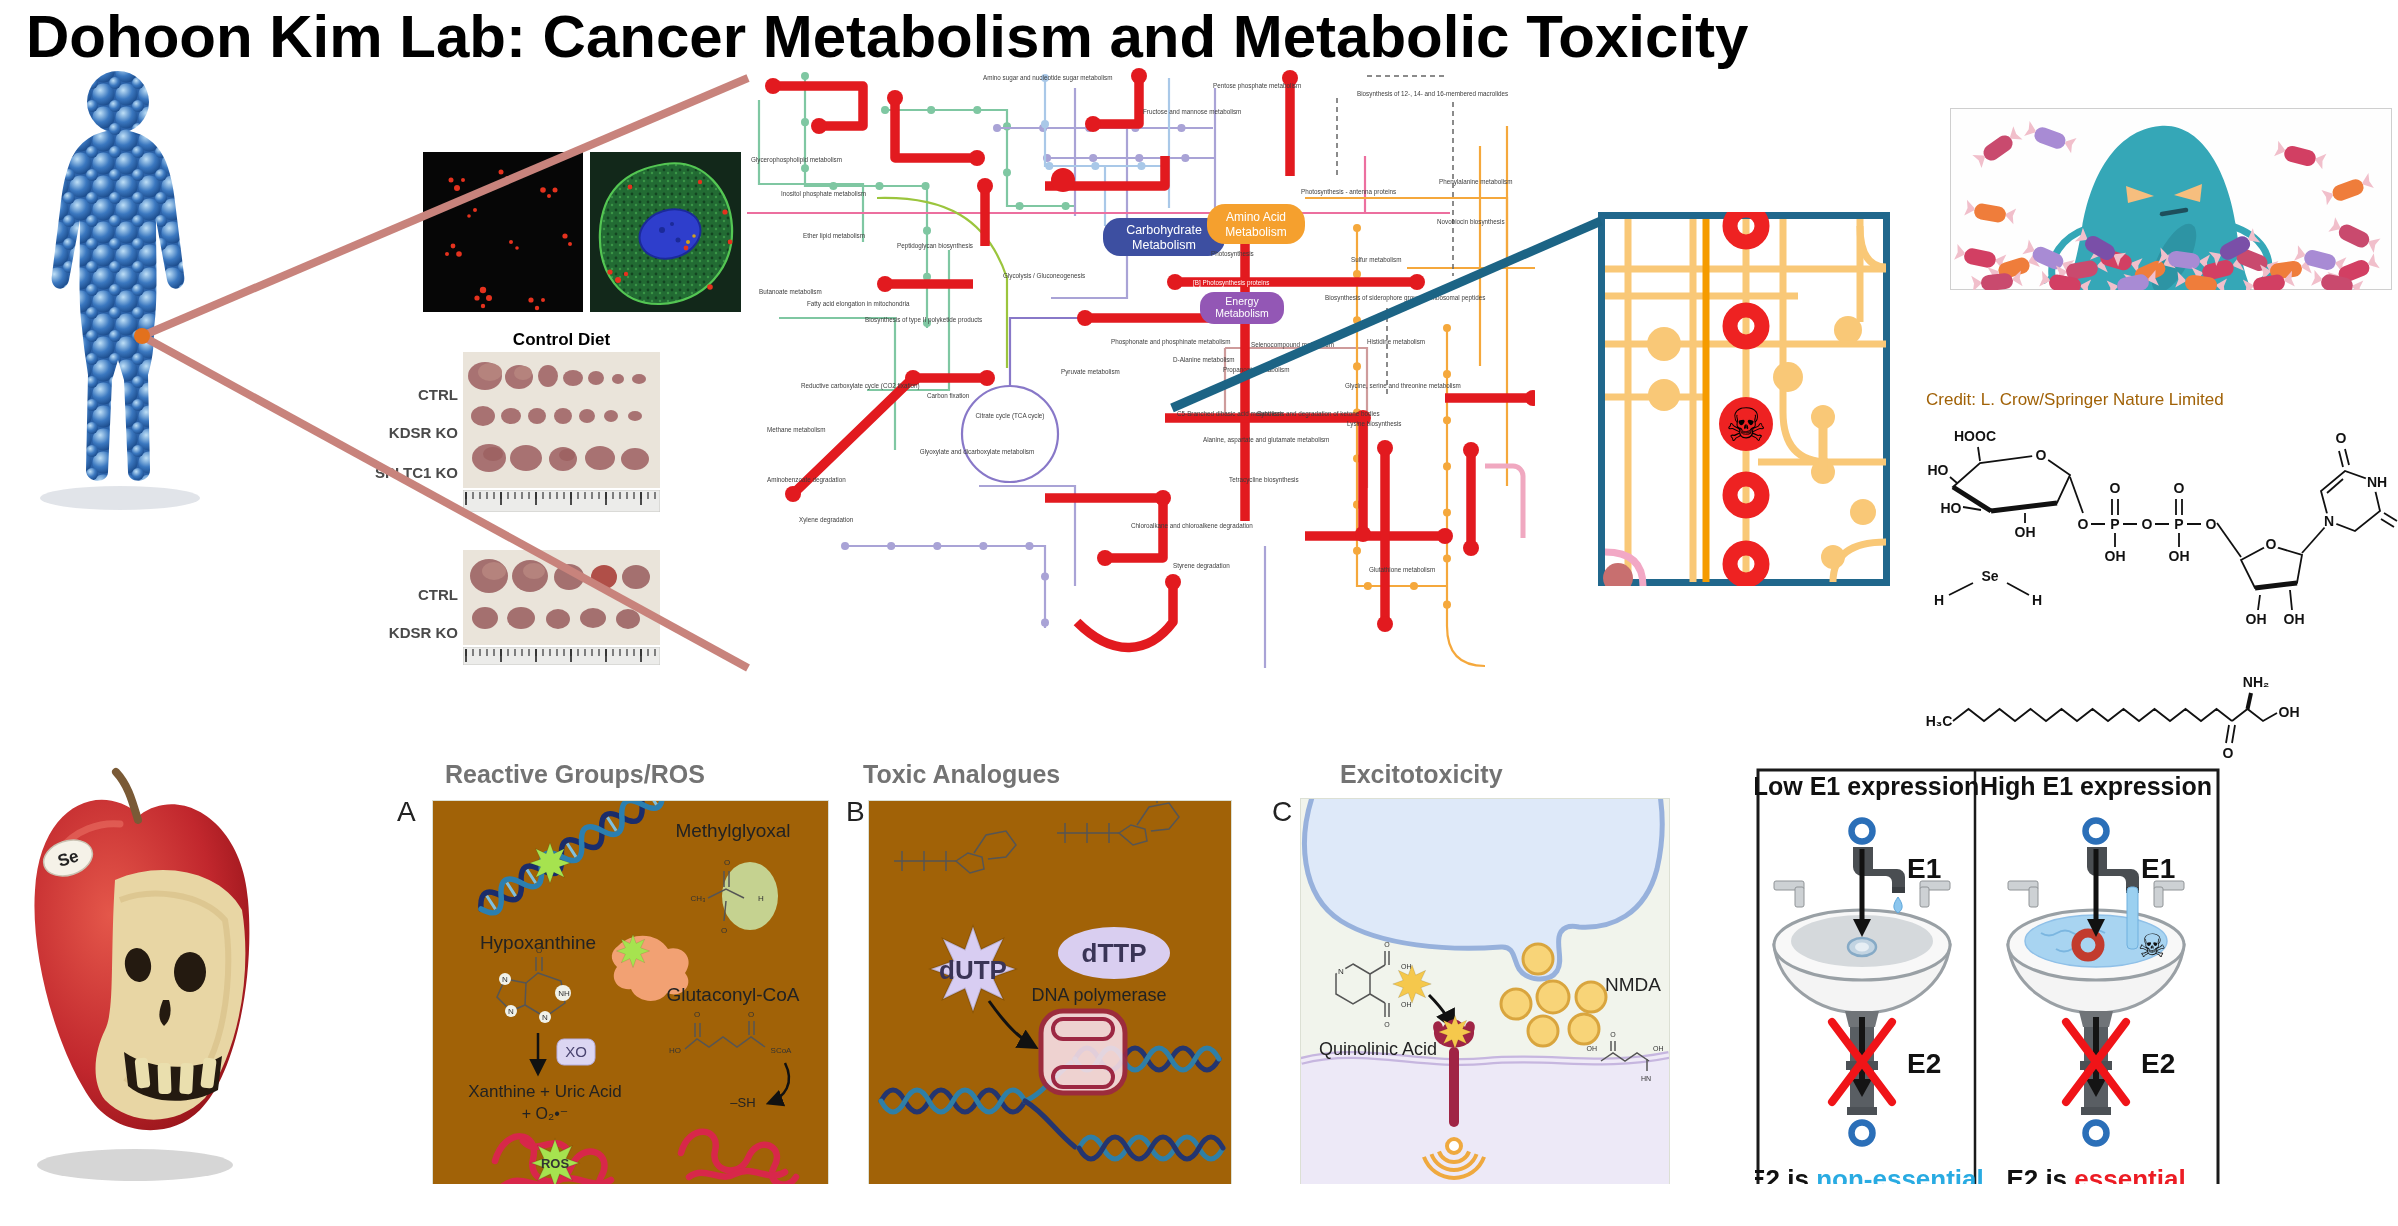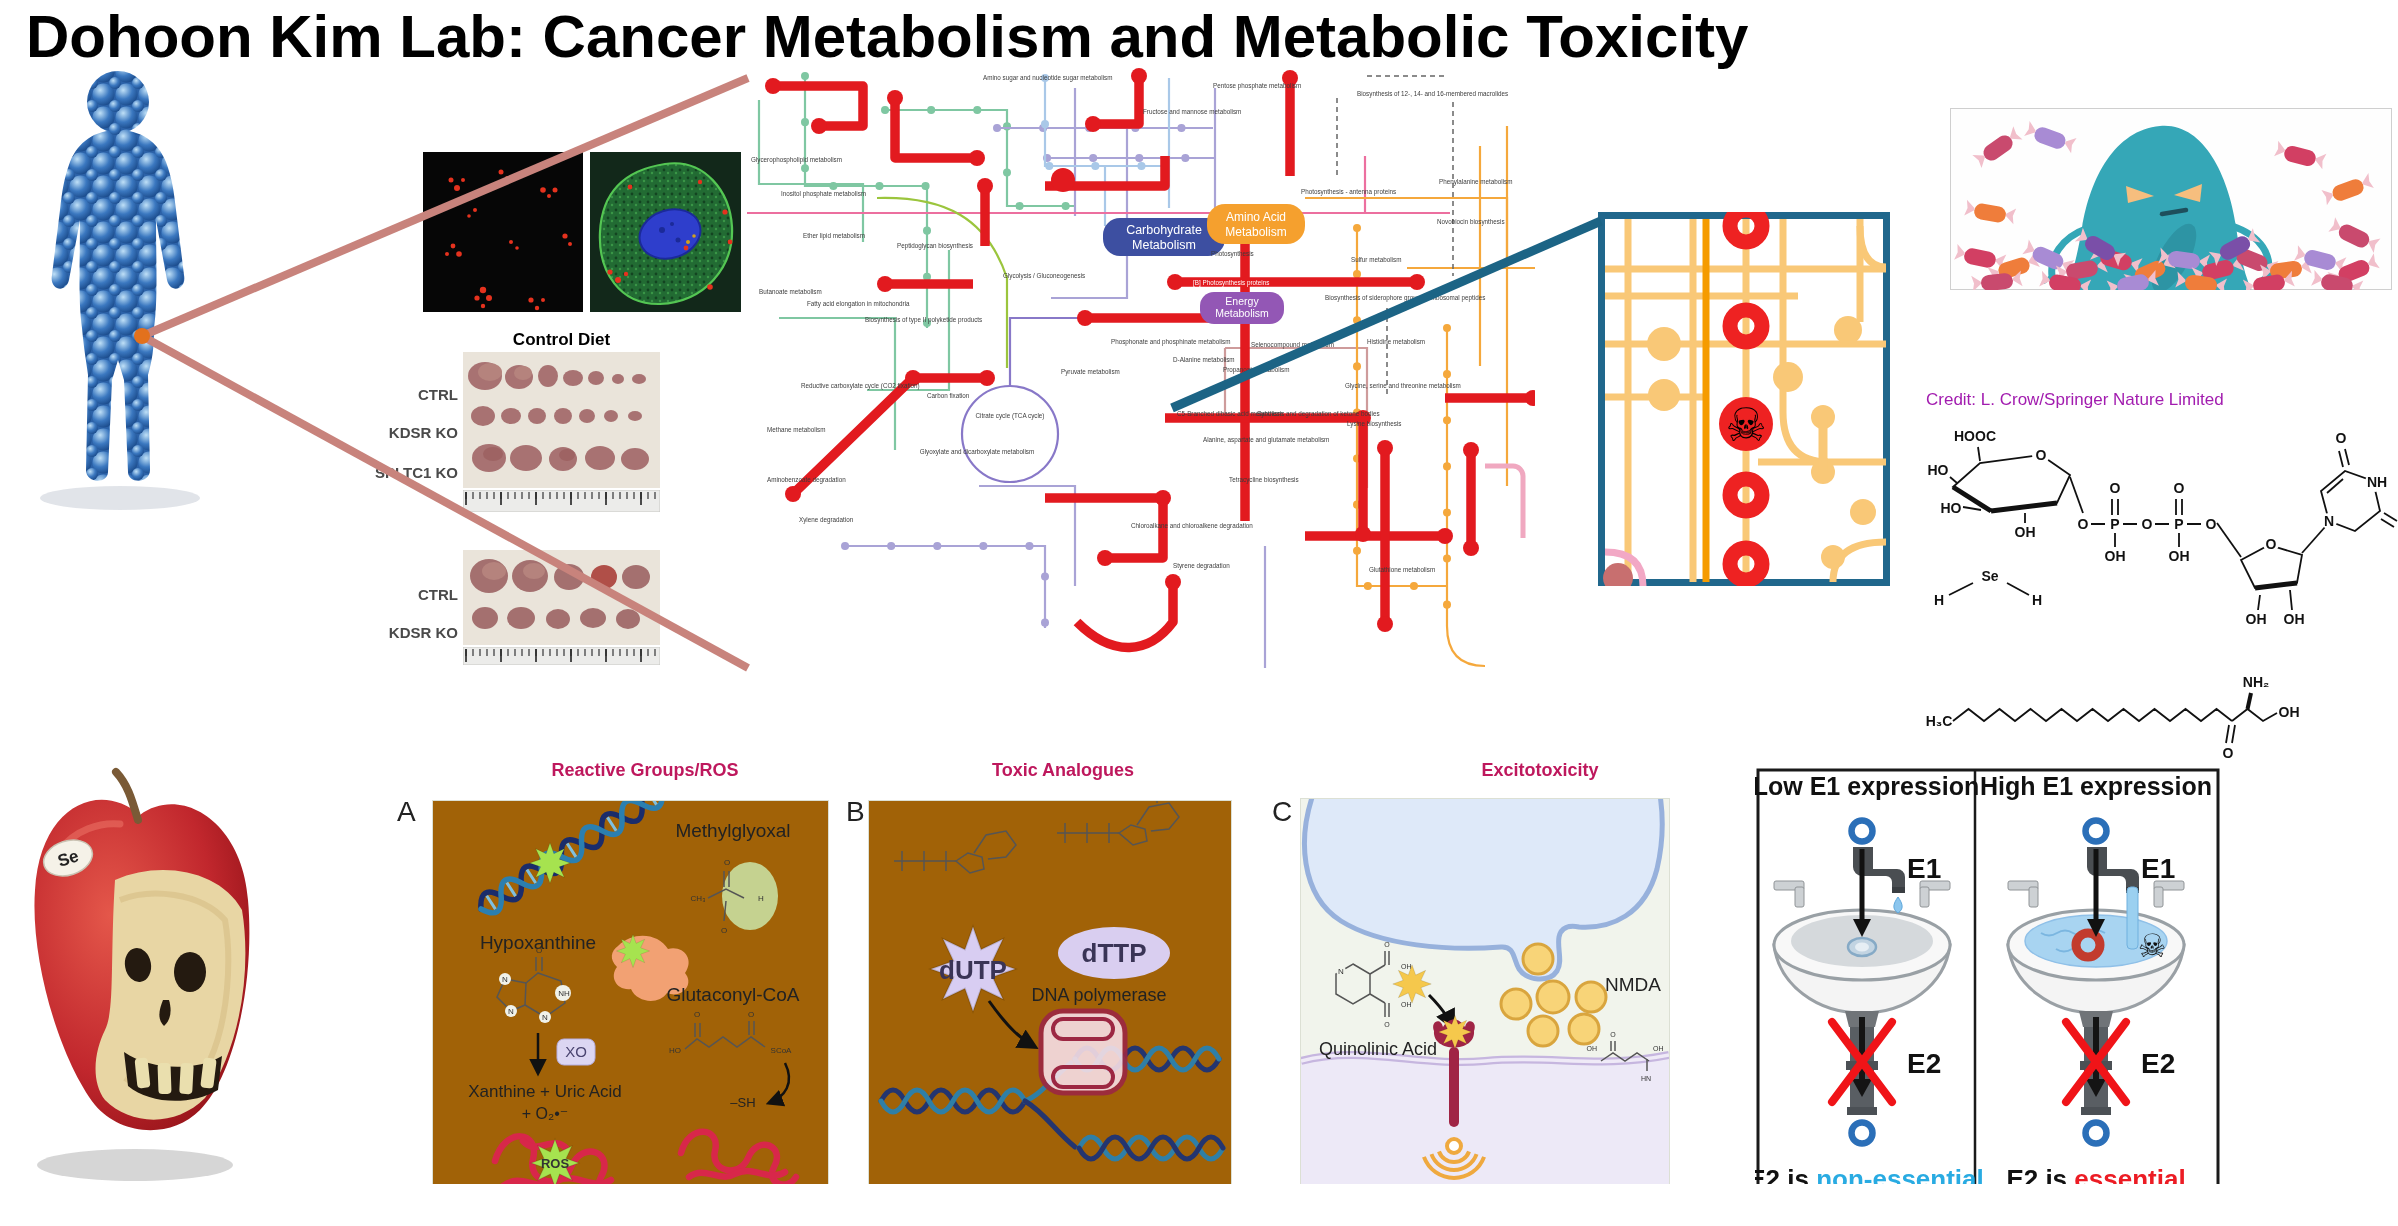--- a/index.html
+++ b/index.html
@@ -1,19 +1,19 @@
 <!DOCTYPE html>
 <html><head>
 <meta charset="utf-8">
 <style>
   html,body{margin:0;padding:0;background:#fff;font-family:"Liberation Sans","DejaVu Sans",sans-serif;}
   #canvas{position:relative;width:2398px;height:1184px;background:#fff;overflow:hidden;}
   .abs{position:absolute;}
   .panel-box{position:absolute;background:#a16207;border:1px solid #DCE0D4;}
-  .panel-header{position:absolute;width:400px;text-align:center;font-size:18px;font-weight:bold;color:#be185d;}
+  .panel-header{position:absolute;width:400px;font-size:25px;font-weight:bold;color:#737373;}
   .panel-letter{position:absolute;font-size:28px;color:#222;}
   .rowlab{position:absolute;width:130px;text-align:right;font-size:15px;font-weight:bold;color:#4a4a4a;}
   .diet-title{position:absolute;width:197px;text-align:center;font-size:17px;font-weight:bold;color:#000000;}
   svg text{font-family:"Liberation Sans","DejaVu Sans",sans-serif;}
   .lbl{font-size:6.3px;fill:#3c3c3c;}
   .lblw{font-size:6.3px;fill:#fff;}
   .tl{fill:none;stroke-width:2.2;}
   .dots{fill:none;stroke-linecap:round;stroke-width:8;stroke-dasharray:0.1 46;}
   .red{fill:none;stroke:#E21A1F;stroke-width:9.5;stroke-linejoin:round;}
   .chem{stroke:#111;stroke-width:1.8;fill:none;}
@@ -464,21 +464,21 @@
       <use href="#candy" transform="translate(47,174) rotate(-6)" color="#C94A6E"></use>
       <use href="#candy" transform="translate(115,176) rotate(10)" color="#D23F63"></use>
       <use href="#candy" transform="translate(183,176) rotate(-12)" color="#A88BD4"></use>
       <use href="#candy" transform="translate(251,176) rotate(8)" color="#EF7D3B"></use>
       <use href="#candy" transform="translate(319,176) rotate(-10)" color="#D23F63"></use>
       <use href="#candy" transform="translate(387,176) rotate(12)" color="#C94A6E"></use>
       <use href="#candy" transform="translate(150,140) rotate(30)" color="#7A4FA8"></use>
       <use href="#candy" transform="translate(285,140) rotate(-28)" color="#7A4FA8"></use>
     </g>
   </svg>
-  <div class="abs" style="left:1926px;top:390px;font-size:17px;color:#a21caf;">Credit: L. Crow/Springer Nature Limited</div>
+  <div class="abs" style="left:1926px;top:390px;font-size:17px;color:#a16207;">Credit: L. Crow/Springer Nature Limited</div>
 
   <svg class="abs" style="left:1925px;top:425px" width="473" height="340" viewBox="0 0 473 340">
     <g>
       <path class="chem" d="M28,62 L55,38 L116,30 L145,50 L132,78 L66,86 Z"></path>
       <path d="M66,86 L132,78" stroke="#111" stroke-width="5" fill="none"></path>
       <path d="M28,62 L66,86" stroke="#111" stroke-width="5" fill="none"></path>
       <circle cx="116" cy="30" r="9" fill="#fff"></circle>
         <text class="chemtxt" x="116" y="35" text-anchor="middle">O</text>
       <path class="chem" d="M55,36 L53,22"></path>
         <text class="chemtxt" x="50" y="16" text-anchor="middle">HOOC</text>

